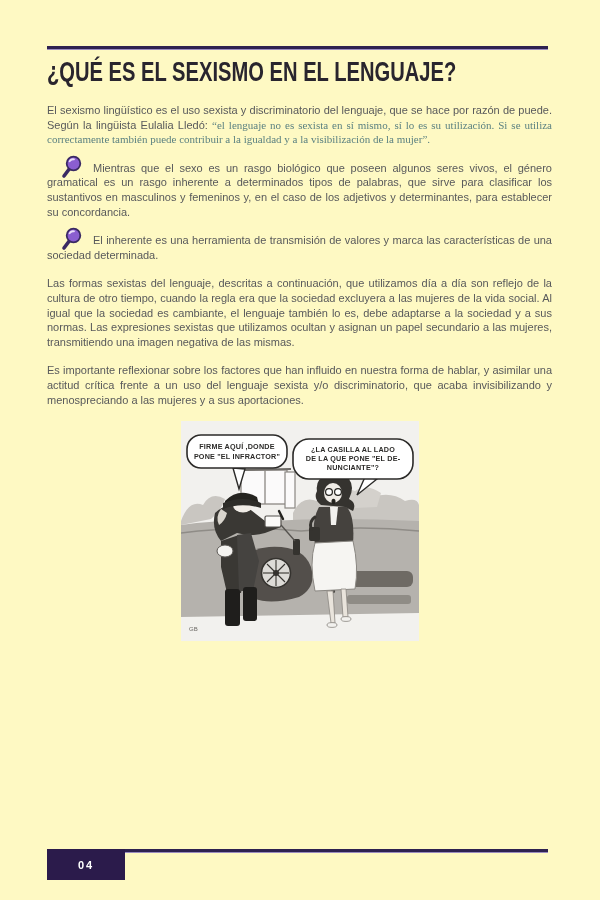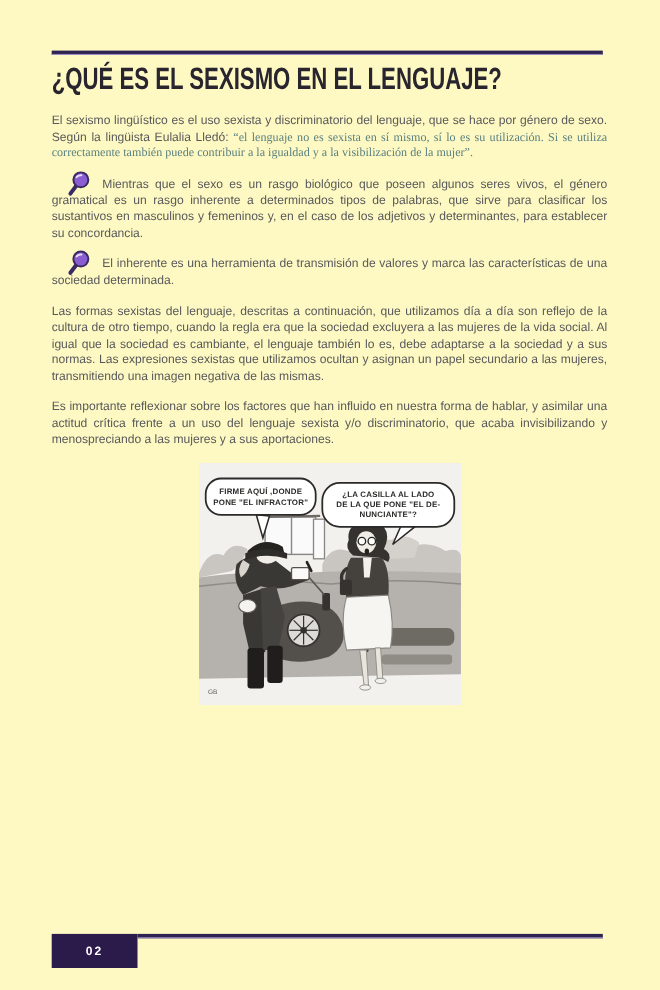--- a/index.html
+++ b/index.html
@@ -43,21 +43,21 @@
 <div class="page">
 
   <div class="top-rule"></div>
 
   <div class="content">
 
     <h1 class="title">¿QUÉ ES EL SEXISMO EN EL LENGUAJE?</h1>
 
     <div class="body-text">
 
-      <p class="para first"><span>El sexismo lingüístico es el uso sexista y discriminatorio del lenguaje, que se hace por género de sexo. Según la lingüista Eulalia Lledó: </span><span class="quote-teal">“el lenguaje no es sexista en sí mismo, sí lo es su utilización. Si se utiliza correctamente también puede contribuir a la igualdad y a la visibilización de la mujer”.</span></p>
+      <p class="para first"><span>El sexismo lingüístico es el uso sexista y discriminatorio del lenguaje, que se hace por razón de puede. Según la lingüista Eulalia Lledó: </span><span class="quote-teal">“el lenguaje no es sexista en sí mismo, sí lo es su utilización. Si se utiliza correctamente también puede contribuir a la igualdad y a la visibilización de la mujer”.</span></p>
 
 
       <p class="para icon-para">
         <span class="magnifier">
           <svg width="22" height="24" viewBox="0 0 22 24">
             <line x1="4" y1="21" x2="10" y2="13" stroke="#3a2a63" stroke-width="3.6" stroke-linecap="round"></line>
             <circle cx="13.5" cy="8.5" r="6.8" fill="#8a5ed0" stroke="#3a2a63" stroke-width="1.8"></circle>
             <path d="M9.6 6.2 Q11.2 3.8 14 4.4" fill="none" stroke="#e9ddf8" stroke-width="1.8" stroke-linecap="round"></path>
           </svg>
         </span><span>Mientras que el sexo es un rasgo biológico que poseen algunos seres vivos, el género gramatical es un rasgo inherente a determinados tipos de palabras, que sirve para clasificar los sustantivos en masculinos y femeninos y, en el caso de los adjetivos y determinantes, para establecer su concordancia.</span>
@@ -163,16 +163,16 @@
               <text class="bubble" x="172" y="49" text-anchor="middle">NUNCIANTE"?</text>
             </g>
             <text class="sig" x="8" y="210">GB</text>
           </svg>
         </div>
       </div>
 
     </div>
   </div>
 
-  <div class="footer-box">02</div>
+  <div class="footer-box">04</div>
   <div class="footer-rule"></div>
 
 </div>
 
 </body></html>

